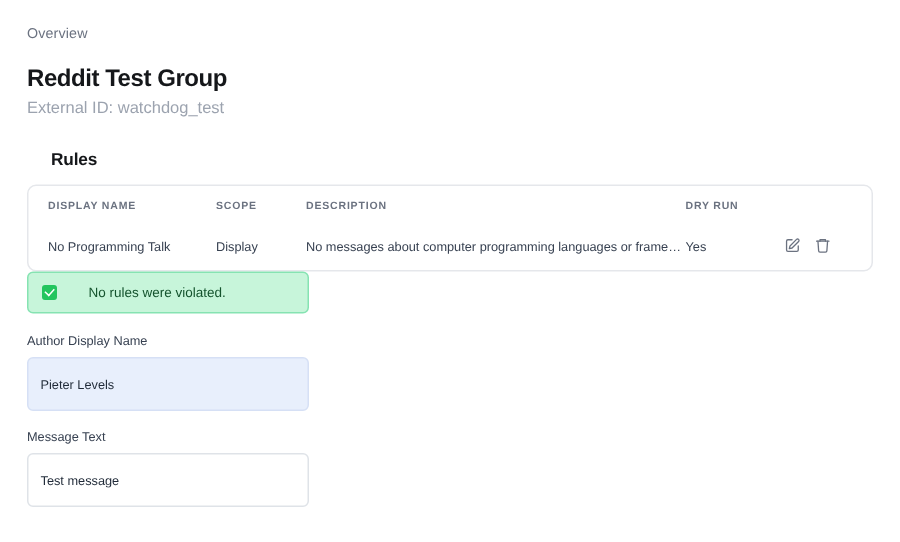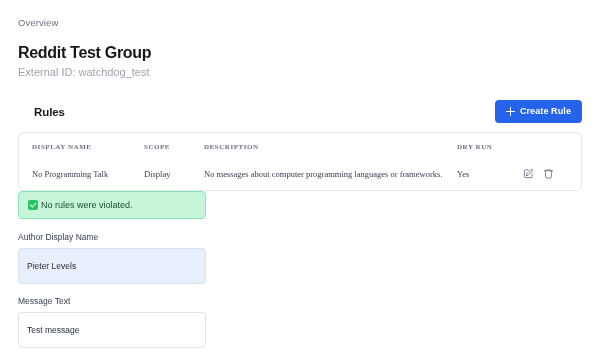--- a/index.html
+++ b/index.html
@@ -91,21 +91,20 @@
   }
   .plus-icon::before { left: 0; top: 4px; width: 9px; height: 1.2px; }
   .plus-icon::after  { top: 0; left: 4px; height: 9px; width: 1.2px; }
 
   
   .card {
     border: 1px solid #e5e7eb;
     border-radius: 6px;
     background: #ffffff;
     overflow: hidden;
-    font-family: Liberation Serif, serif;
   }
   table.rules {
     width: 100%;
     border-collapse: collapse;
     table-layout: fixed;
   }
   table.rules th {
     text-align: left;
     font-size: 7px;
     font-weight: bold;
@@ -156,21 +155,21 @@
     width: 188px;
     box-sizing: border-box;
     background: #c7f5da;
     border: 1px solid #86e3b2;
     border-radius: 4px;
     padding: 7px 9px;
     font-size: 9px;
     color: #14532d;
     display: flex;
     align-items: center;
-    gap: 3px;
+    gap: 21px;
     line-height: 12px;
     margin-bottom: 13px;
   }
   .check-emoji {
     width: 10px;
     height: 10px;
     border-radius: 2px;
     background: #22c55e;
     flex: 0 0 auto;
     position: relative;
@@ -218,24 +217,20 @@
 
 <div class="page">
 
   <div class="breadcrumb">Overview</div>
 
   <div class="page-title">Reddit Test Group</div>
   <div class="external-id">External ID: watchdog_test</div>
 
   <div class="section-head">
     <div class="section-title">Rules</div>
-    <button class="btn-primary">
-      <span class="plus-icon"></span>
-      <span>Create Rule</span>
-    </button>
   </div>
 
   <div class="card">
     <table class="rules">
       <thead>
         <tr>
           <th class="col-name">DISPLAY NAME</th>
           <th class="col-scope">SCOPE</th>
           <th class="col-desc">DESCRIPTION</th>
           <th class="col-dry">DRY RUN</th>

